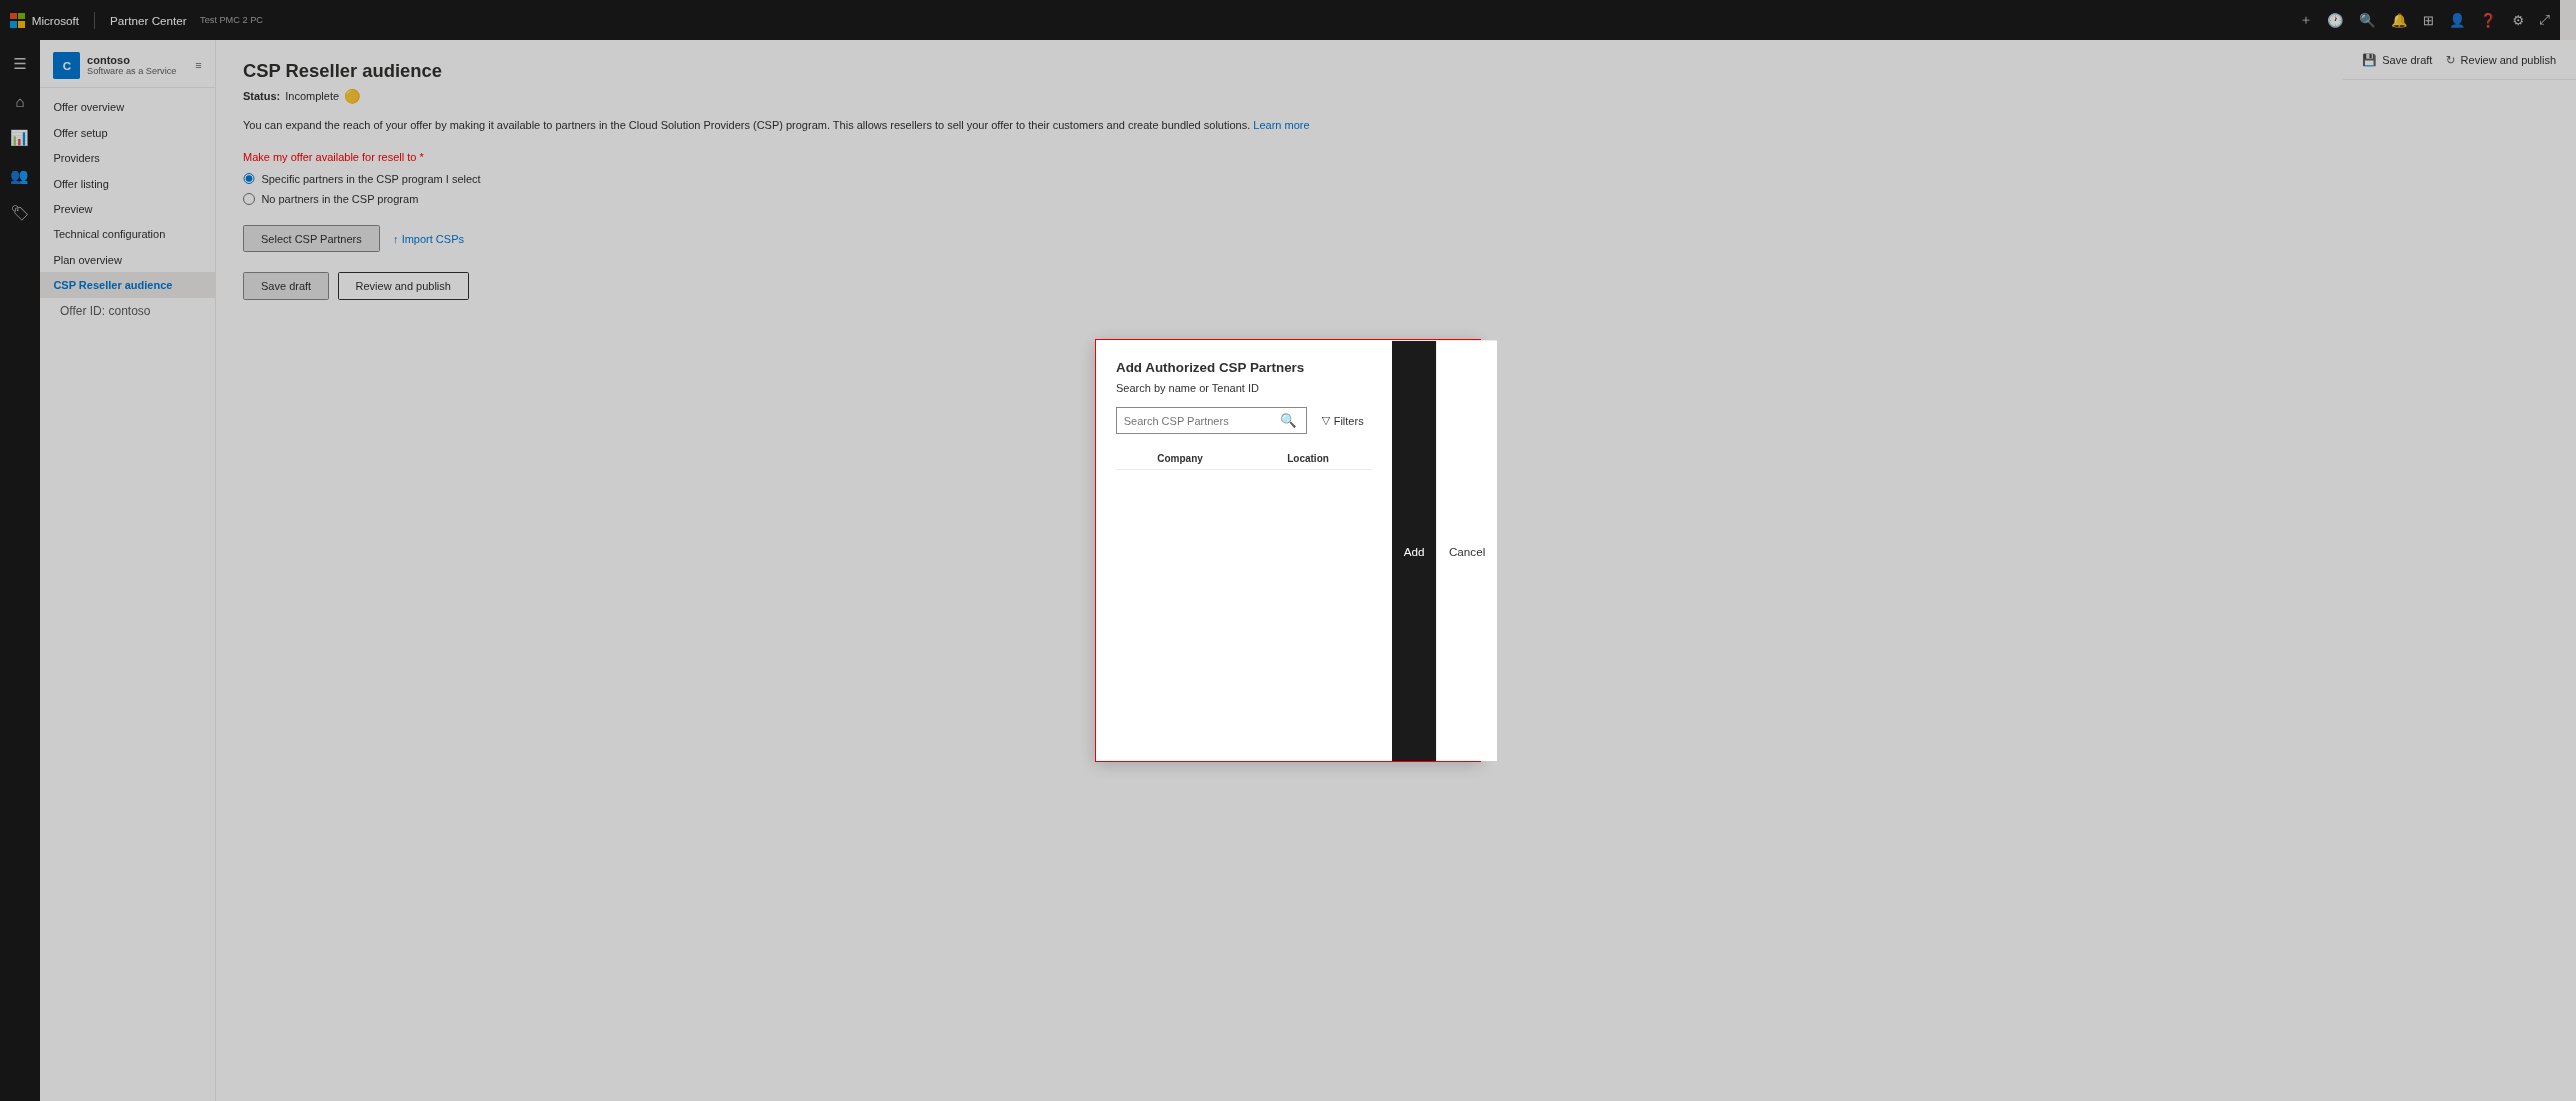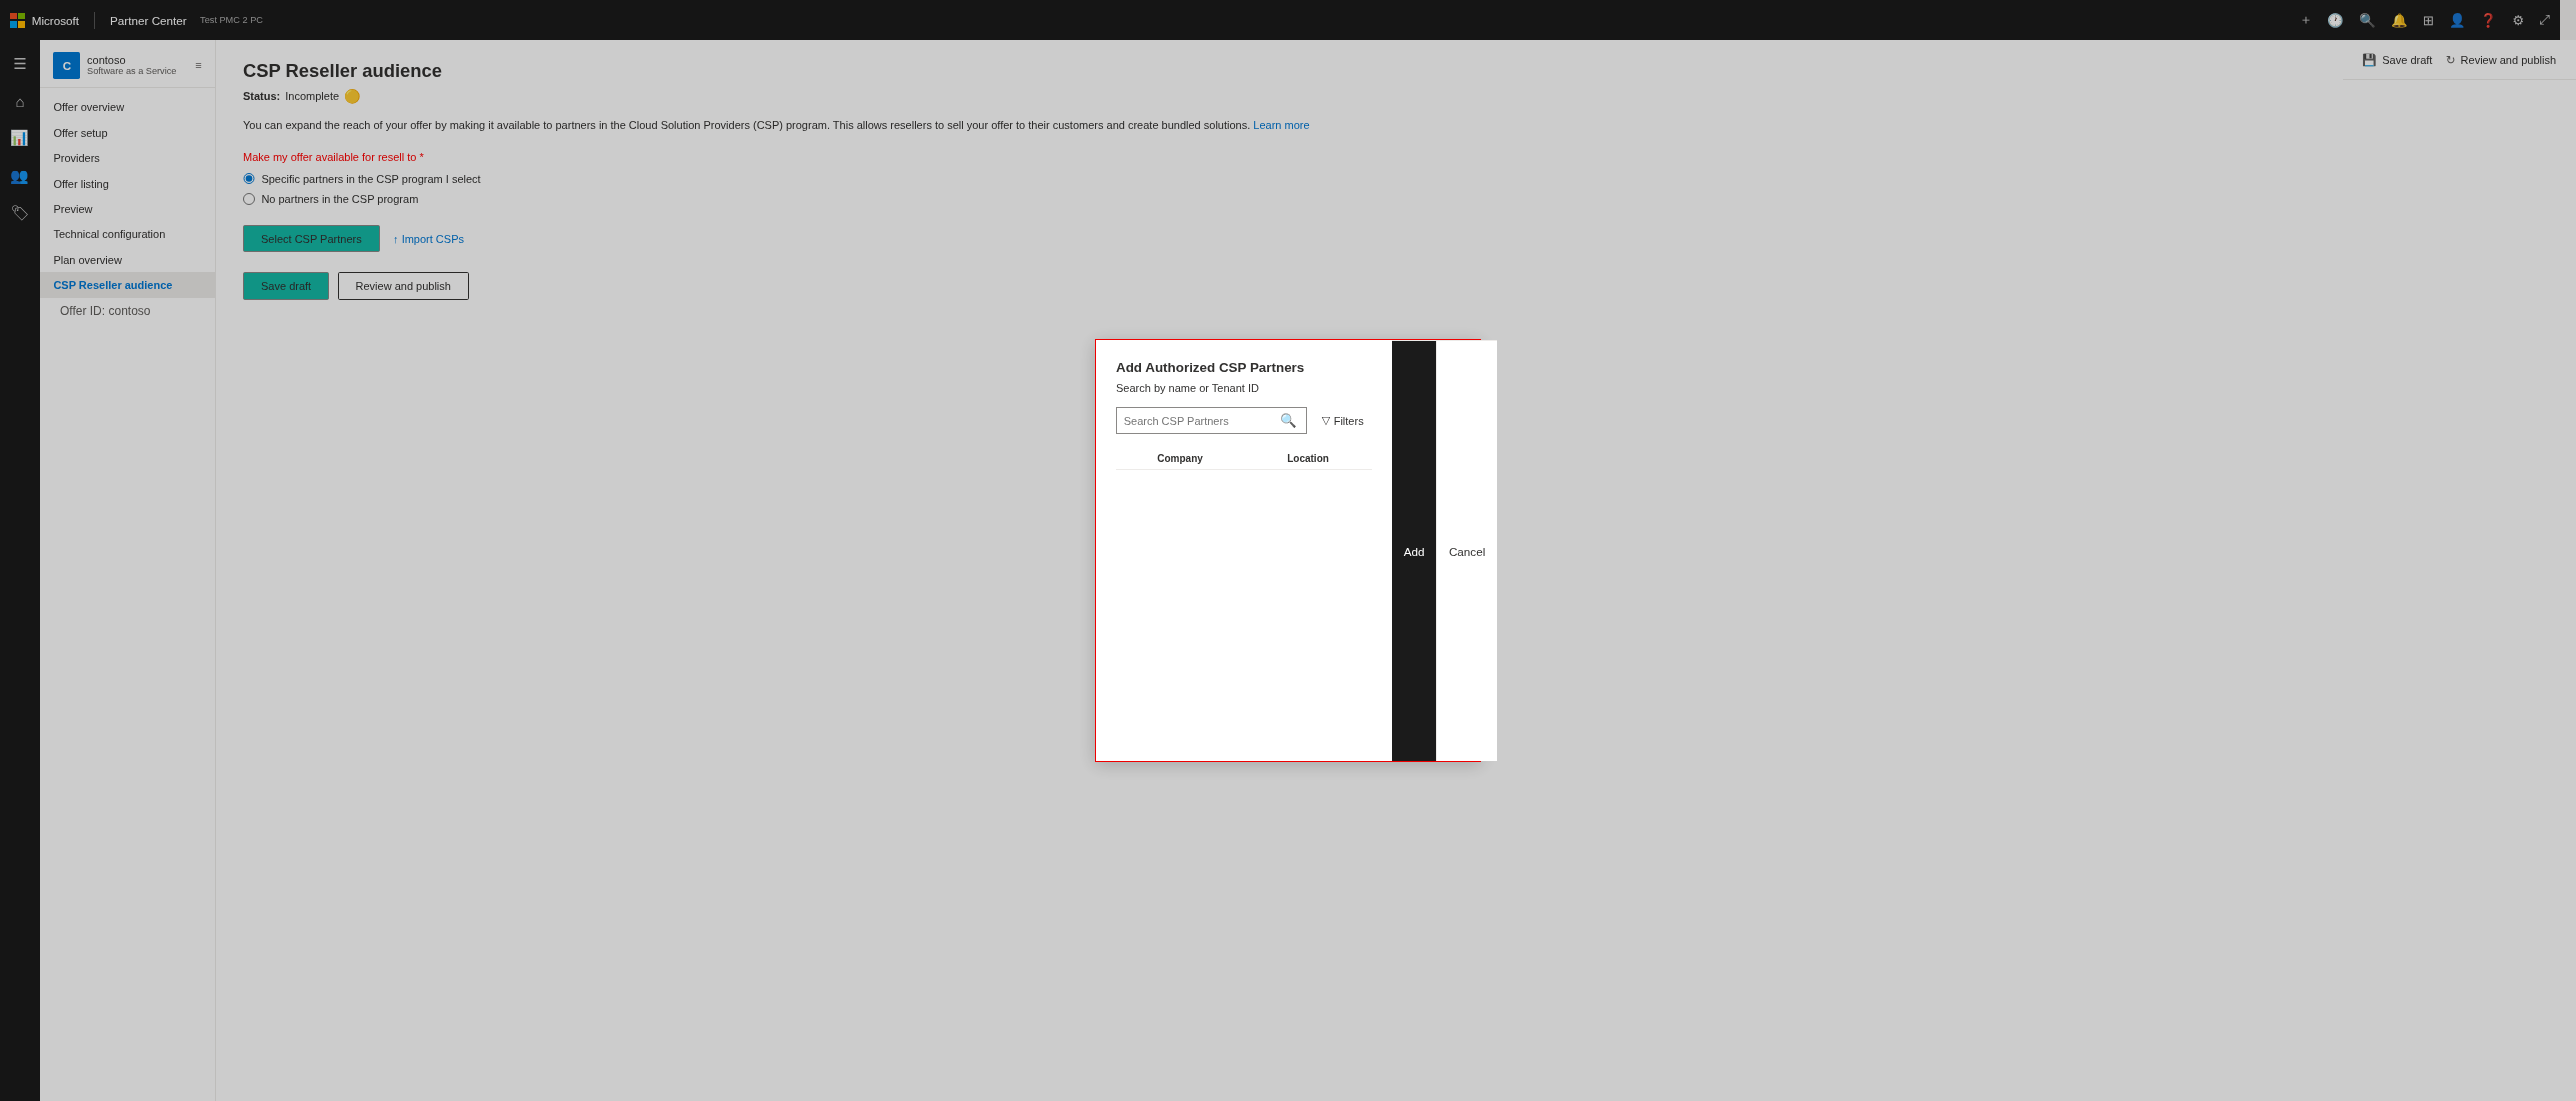--- a/index.html
+++ b/index.html
@@ -31,21 +31,21 @@
     .sidebar-icon-item { width: 34px; height: 34px; display: flex; align-items: center; justify-content: center; color: #ccc; cursor: pointer; border-radius: 1.7px; font-size: 15px; }
 
     
     .left-nav {
       position: fixed; top: 40px; left: 40px; bottom: 0;
       width: 176px; background: #fff; border-right: 0.8px solid #edebe9; overflow-y: auto; z-index: 98;
     }
     .left-nav-header { padding: 11.7px 13.4px 8.4px; border-bottom: 0.8px solid #edebe9; }
     .left-nav-org { display: flex; align-items: center; gap: 6.7px; }
     .left-nav-org-icon { width: 27px; height: 27px; background: #0078d4; border-radius: 1.7px; display: flex; align-items: center; justify-content: center; color: #fff; font-size: 11.7px; font-weight: 600; }
-    .left-nav-org-name { font-size: 11px; font-weight: 400; color: #323130; }
+    .left-nav-org-name { font-size: 11px; font-weight: 700; color: #323130; }
     .left-nav-org-type { font-size: 9.2px; color: #605e5c; }
     .left-nav-toggle { margin-left: auto; cursor: pointer; color: #605e5c; }
     .nav-items { padding: 6.7px 0; }
     .nav-item { padding: 6.7px 13.4px; cursor: pointer; font-size: 11px; color: #323130; display: block; }
     .nav-item.active { background: #edebe9; font-weight: 600; color: #0078d4; }
     .nav-item.sub { padding-left: 20px; font-size: 12px; color: #605e5c; }
 
     
     .main-content {
       position: fixed; top: 40px; left: 216px; right: 0; bottom: 0;
@@ -62,21 +62,21 @@
 
     .section-label { font-size: 11px; margin-bottom: 10px; }
     .section-label span { color: red; }
 
     .radio-group { display: flex; flex-direction: column; gap: 8.4px; margin-bottom: 20px; }
     .radio-item { display: flex; align-items: center; gap: 6.7px; font-size: 11px; cursor: pointer; }
     .radio-item input[type="radio"] { accent-color: #0078d4; width: 11.7px; height: 11.7px; }
 
     .btn-group { display: flex; gap: 8.4px; margin-top: 20px; }
     .btn { padding: 6.7px 17px; font-size: 11px; cursor: pointer; border-radius: 1.7px; }
-    .btn-secondary { background: #14b8a6; border: 0.8px solid #8a8886; color: #323130; }
+    .btn-secondary { background: #e5e5e5; border: 0.8px solid #8a8886; color: #323130; }
     .btn-primary-outline { background: #fff; border: 0.8px solid #323130; color: #323130; }
 
     .csp-actions { display: flex; align-items: center; gap: 13.4px; margin-bottom: 17px; }
     .import-link { color: #0078d4; font-size: 11px; cursor: pointer; text-decoration: none; }
     .import-link:before { content: '↑ '; }
 
     
     .top-right-actions {
       position: fixed; top: 40px; right: 0;
       display: flex; align-items: center; gap: 13.4px;

